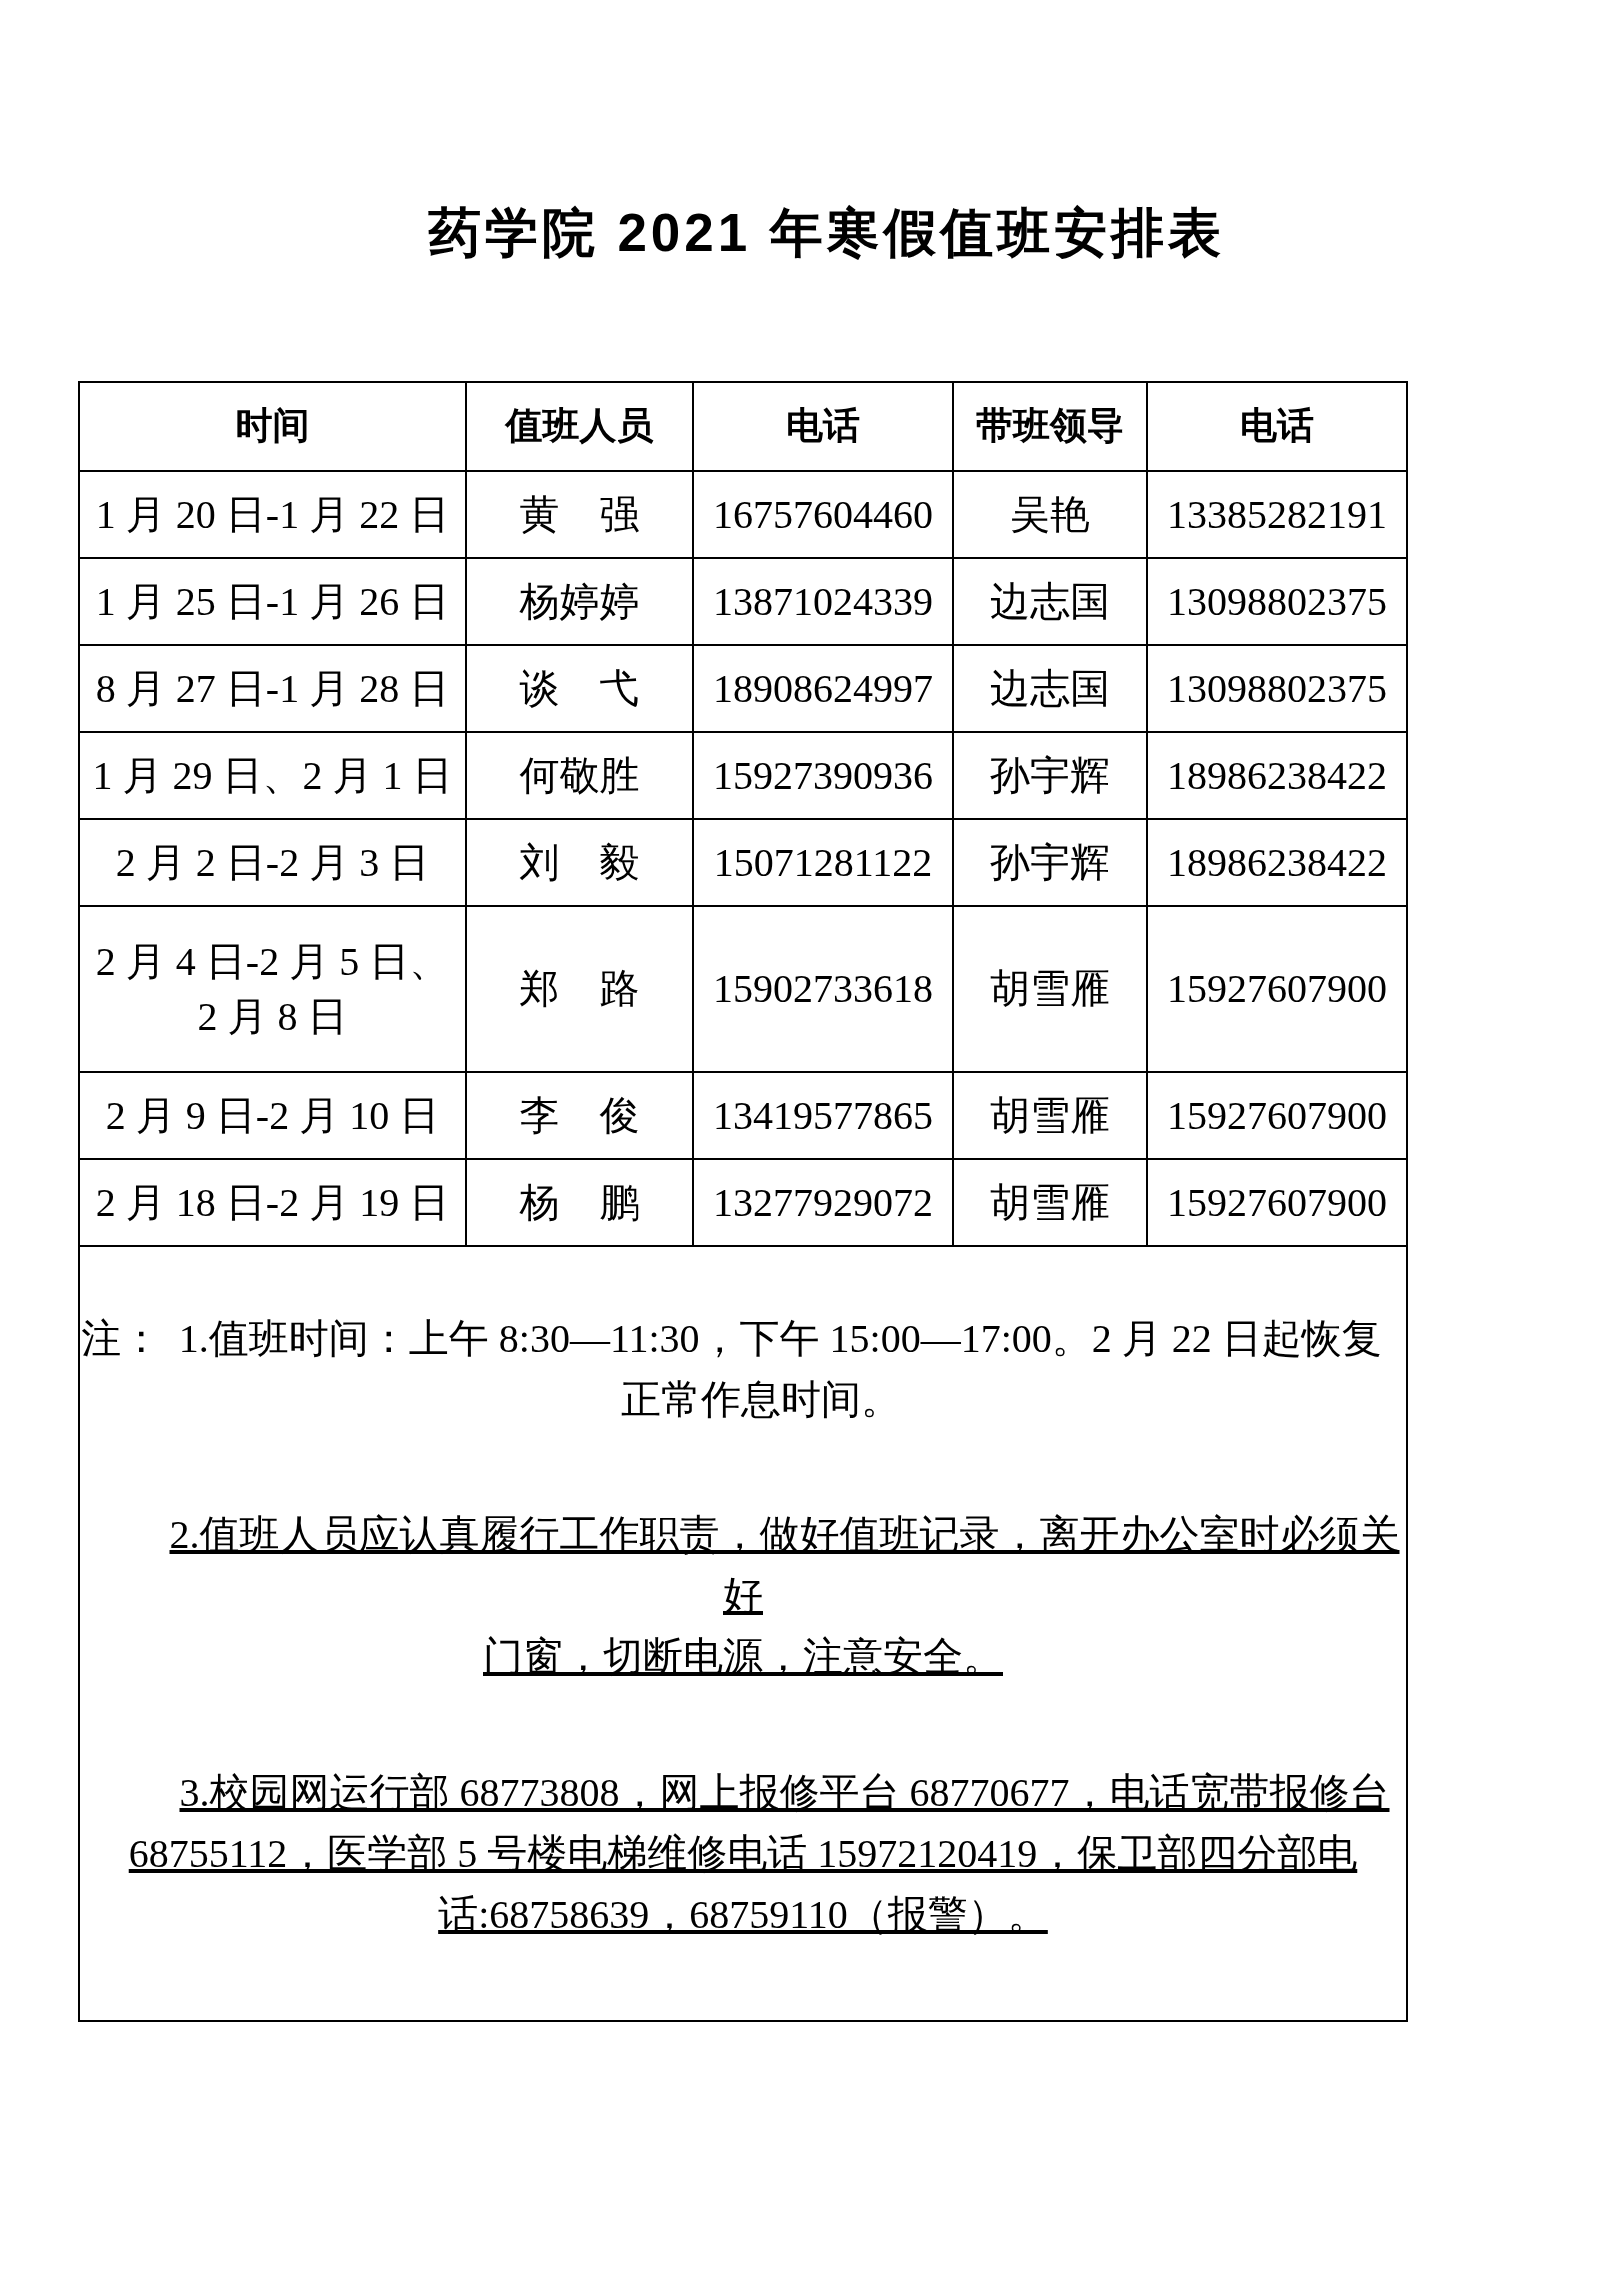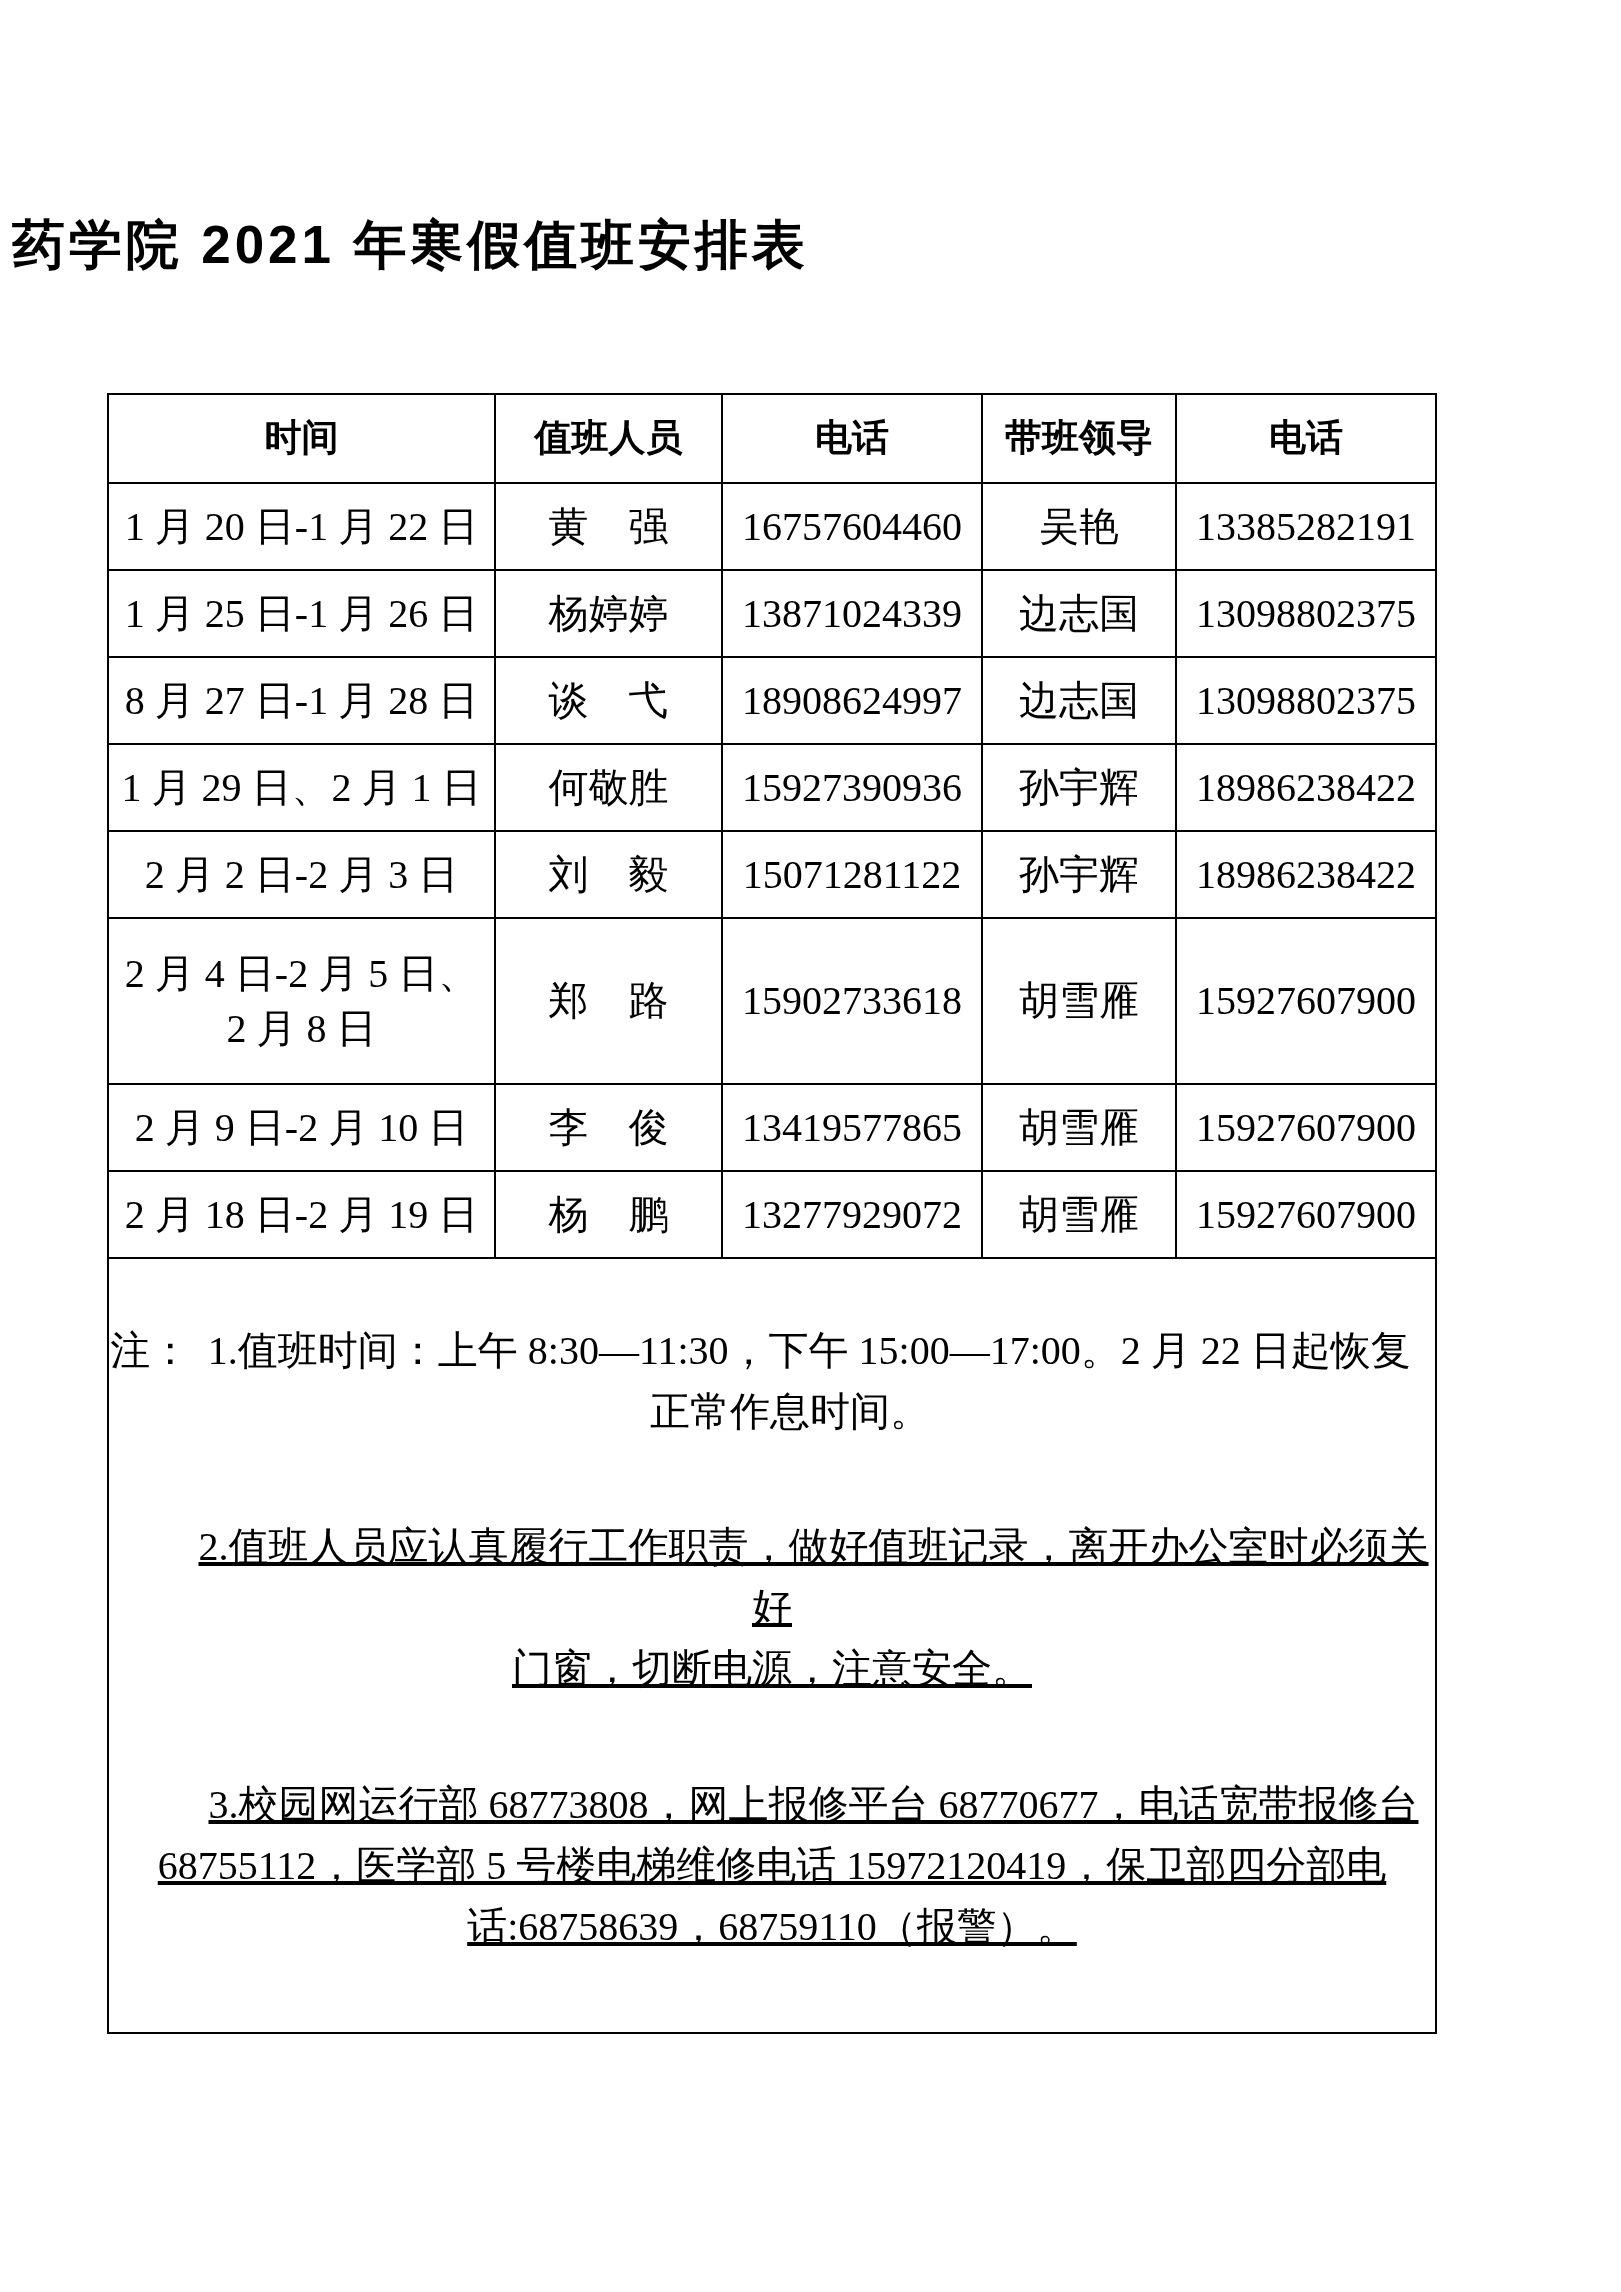--- a/index.html
+++ b/index.html
@@ -6,33 +6,35 @@
   .page {
     position:relative;
     width:1621px;
     height:2293px;
     background:#ffffff;
     color:#000000;
     font-family:"Liberation Serif","DejaVu Serif",serif;
     overflow:hidden;
   }
   .title {
-    margin:12px;
+    margin:0;
     padding-top:201px;
+    text-align:center;
     font-family:"Liberation Sans","DejaVu Sans",sans-serif;
     font-weight:bold;
     font-size:53px;
     letter-spacing:3.9px;
     line-height:1.2;
+    padding-left:32px;
   }
   table.duty {
     border-collapse:collapse;
     table-layout:fixed;
     width:1328px;
-    margin:116px 0 0 107px;
+    margin:116px 0 0 78px;
   }
   table.duty th, table.duty td {
     border:2.9px solid #000000;
     text-align:center;
     vertical-align:middle;
     padding:0;
     white-space:pre-line;
     overflow:hidden;
   }
   table.duty th {

